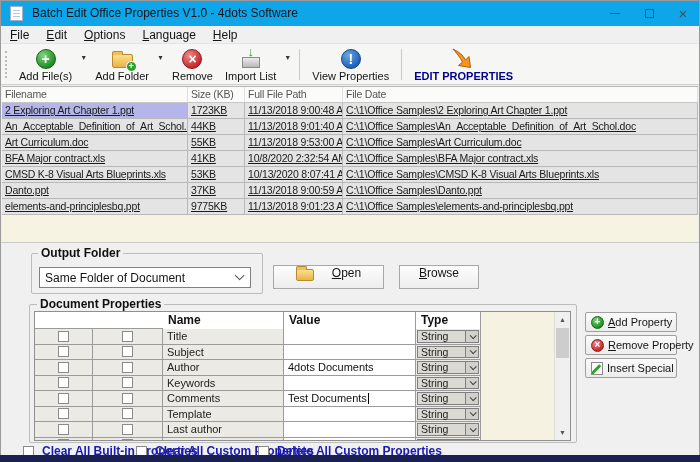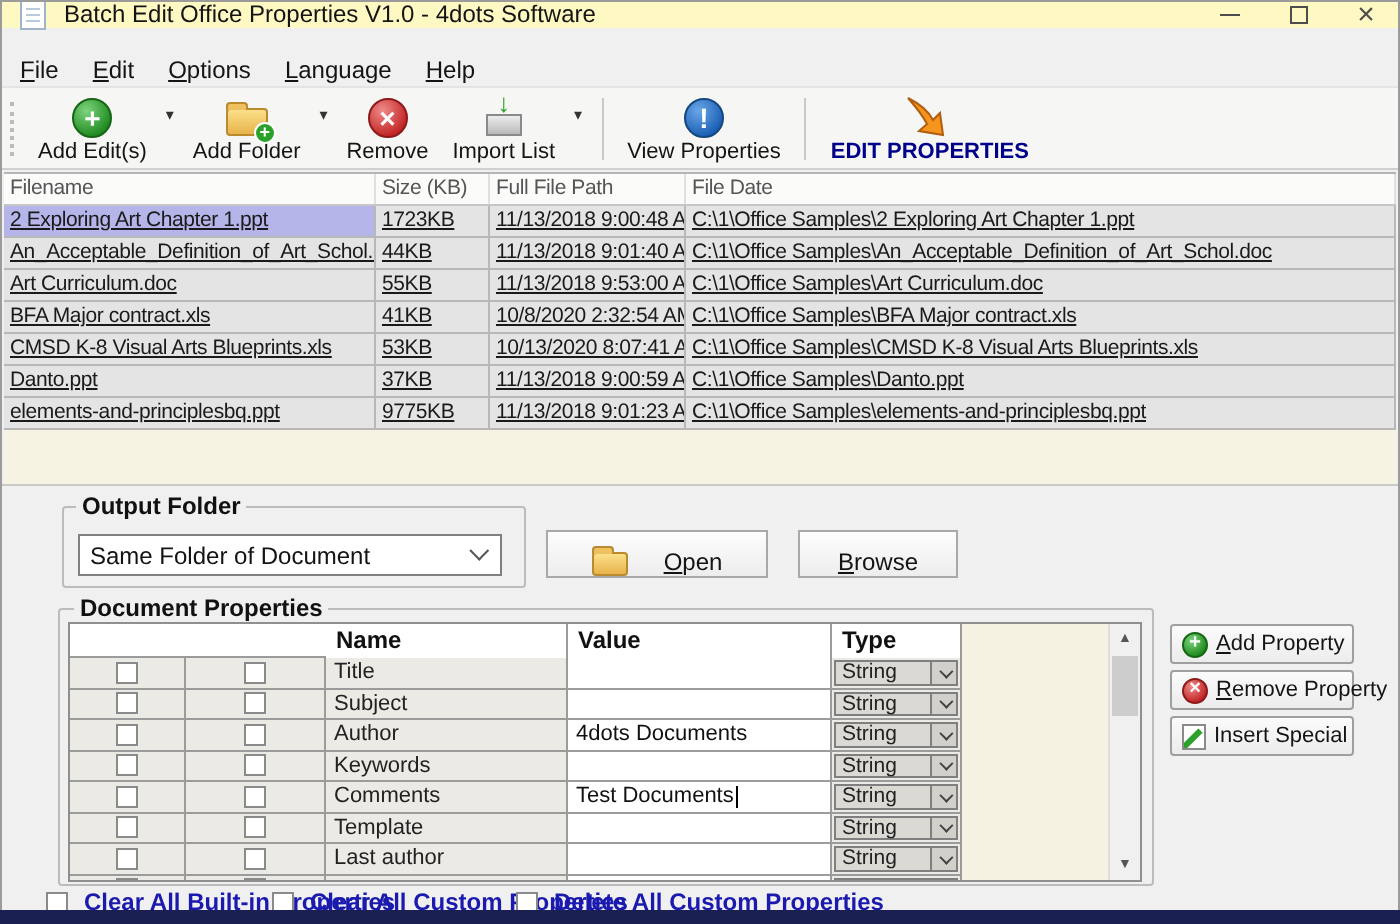--- a/index.html
+++ b/index.html
@@ -3,21 +3,21 @@
 <meta charset="utf-8">
 <style>
   * { box-sizing: border-box; margin: 0; padding: 0; }
   html,body { width: 700px; height: 462px; overflow: hidden; }
   body { position: relative; font-family: "Liberation Sans", sans-serif; background: #f0f0f0; }
   u { text-decoration: underline; }
 
   .frame { position:absolute; inset:0; border:1px solid #9b9b9b; border-bottom:none; pointer-events:none; z-index:50; }
 
   
-  .titlebar { position:absolute; top:0; left:0; right:0; height:14px; background:#fef9c3; display:flex; align-items:center; }
+  .titlebar { position:absolute; top:0; left:0; right:0; height:26px; background:#0ea5e9; display:flex; align-items:center; }
   .app-icon { width:13px; height:15px; margin:0 9px 0 10px; background:#fff; border:1px solid #9fb4cc; position:relative; }
   .app-icon::before { content:""; position:absolute; left:2px; right:2px; top:3px; height:8px;
       background:repeating-linear-gradient(#b9c9dd 0 1px, transparent 1px 3px); }
   .title-text { font-size:12px; color:#141414; }
   .win-controls { margin-left:auto; display:flex; height:100%; }
   .win-btn { width:34px; display:flex; align-items:center; justify-content:center; color:#444; }
   .glyph-min { width:10px; height:1px; background:#4d4d4d; }
   .glyph-max { width:9px; height:9px; border:1px solid #4d4d4d; }
   .glyph-close { font-size:15px; line-height:1; color:#4d4d4d; }
 
@@ -76,21 +76,21 @@
   .group-label { position:absolute; font-size:12px; font-weight:bold; color:#111; background:#f0f0f0; padding:0 3px; z-index:2; }
 
   #gb-output { left:30px; top:10px; width:232px; height:41px; }
   #lbl-output { left:37px; top:3px; }
   .combo { position:absolute; left:38px; top:24px; width:212px; height:21px; background:#fff; border:1px solid #808080;
       font-size:12px; display:flex; align-items:center; padding-left:5px; color:#141414; }
   .chev { margin-left:auto; margin-right:9px; width:7px; height:7px; border-right:1px solid #555; border-bottom:1px solid #555;
       transform:rotate(45deg) translateY(-3px); }
 
   .btn { position:absolute; background:linear-gradient(#fdfdfd,#ededed); border:1px solid #a8a8a8;
-      display:flex; align-items:flex-end; justify-content:center; font-size:12px; color:#141414; }
+      display:flex; align-items:flex-start; justify-content:center; font-size:12px; color:#141414; }
   #btn-open { left:272px; top:22px; width:111px; height:24px; gap:18px; }
   #btn-browse { left:398px; top:22px; width:80px; height:24px; }
 
   #gb-props { left:28px; top:61px; width:548px; height:139px; }
   #lbl-props { left:36px; top:54px; }
 
   .propwrap { position:absolute; left:33px; top:68px; width:537px; height:130px; border:1px solid #8f8f8f;
       background:#f6f2e2; overflow:hidden; }
   .pg-row { display:grid; grid-template-columns:58px 70px 121px 132px 65px; width:446px; border-bottom:1px solid #9b9b9b; background:#fff; }
   .pg-header { height:17px; font-weight:bold; font-size:12px; color:#111; }
@@ -160,21 +160,21 @@
     <div class="menu-item accel"><u>L</u>anguage</div>
     <div class="menu-item accel"><u>H</u>elp</div>
   </div>
 
 <div class="toolbar">
     <div class="tb-grip"></div>
     <div class="tb-item">
       <div class="tb-icon">
         <div class="circle green">+</div>
       </div>
-      <div class="tb-label">Add Edit(s)</div>
+      <div class="tb-label">Add File(s)</div>
     </div>
     <div class="tb-caret">▾</div>
     <div class="tb-item">
       <div class="tb-icon">
         <div class="folder">
           <span class="plus">+</span>
         </div>
       </div>
       <div class="tb-label">Add Folder</div>
     </div>

